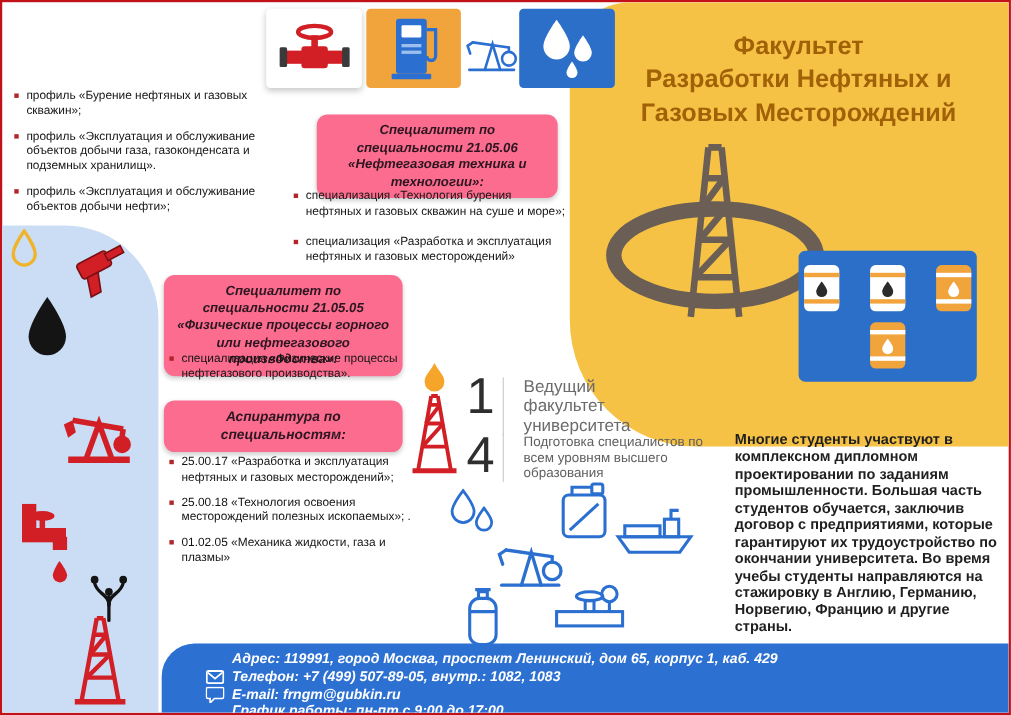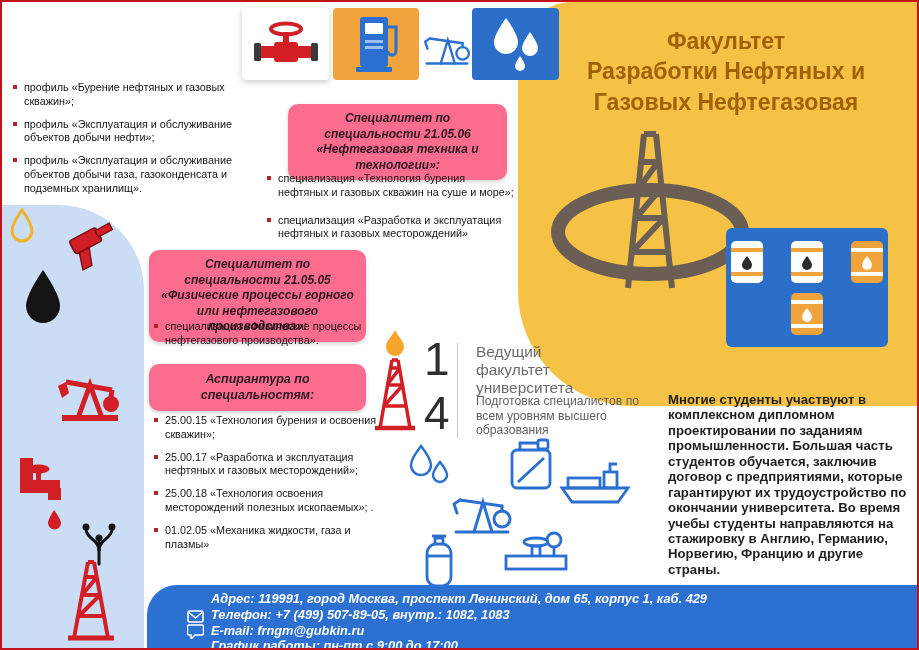--- a/index.html
+++ b/index.html
@@ -95,21 +95,21 @@
 <body>
 
 <div class="page">
 
   <div class="yellow-panel"></div>
   <div class="left-panel"></div>
 
   <div class="fac-title">
     <span>Факультет</span>
     <span>Разработки Нефтяных и</span>
-    <span>Газовых Нефтегазовая</span>
+    <span>Газовых Месторождений</span>
   </div>
 
   <div class="logo">
     <svg width="216" height="174" viewBox="0 0 216 174">
       <ellipse cx="108" cy="112" rx="92" ry="42" fill="none" stroke="#6b5f55" stroke-width="14"></ellipse>
       <g stroke="#6b5f55" stroke-width="6" fill="none">
         <path d="M86 168 L102 14 M130 168 L114 14 M102 14 H114"></path>
         <path d="M90 132 H126 M94 98 H122 M97 68 H119 M100 42 H116"></path>
         <path d="M90 132 L122 98 M94 98 L119 68 M97 68 L116 42"></path>
       </g>
@@ -178,22 +178,22 @@
   <div class="tile tile-drops">
     <svg width="60" height="56" viewBox="0 0 60 56">
       <path d="M20 2 C20 2 8 18 8 26 a12 12 0 0 0 24 0 C32 18 20 2 20 2Z" fill="#fff"></path>
       <path d="M44 16 C44 16 36 27 36 32 a8 8 0 0 0 16 0 C52 27 44 16 44 16Z" fill="#fff"></path>
       <path d="M34 40 C34 40 29 47 29 50 a5 5 0 0 0 10 0 C39 47 34 40 34 40Z" fill="#fff"></path>
     </svg>
   </div>
 
   <ul class="bullet-list list-bachelor">
     <li>профиль «Бурение нефтяных и газовых скважин»;</li>
+    <li>профиль «Эксплуатация и обслуживание объектов добычи газа, газоконденсата и подземных хранилищ».</li>
     <li>профиль «Эксплуатация и обслуживание объектов добычи нефти»;</li>
-    <li>профиль «Эксплуатация и обслуживание объектов добычи газа, газоконденсата и подземных хранилищ».</li>
   </ul>
 
   <div class="pink-box box-s0506">
     <span>Специалитет по специальности 21.05.06 «Нефтегазовая техника и технологии»:</span>
   </div>
   <ul class="bullet-list list-s0506">
     <li>специализация «Технология бурения нефтяных и газовых скважин на суше и море»;</li>
     <li>специализация «Разработка и эксплуатация нефтяных и газовых месторождений»</li>
   </ul>
 
@@ -201,21 +201,20 @@
     <span>Специалитет по специальности 21.05.05 «Физические процессы горного или нефтегазового производства»:</span>
   </div>
   <ul class="bullet-list list-s0505">
     <li>специализация «Физические процессы нефтегазового производства».</li>
   </ul>
 
   <div class="pink-box box-postgrad">
     <span>Аспирантура по специальностям:</span>
   </div>
   <ul class="bullet-list list-postgrad">
-    <li>25.00.15 «Технология бурения и освоения скважин»;</li>
     <li>25.00.17 «Разработка и эксплуатация нефтяных и газовых месторождений»;</li>
     <li>25.00.18 «Технология освоения месторождений полезных ископаемых»; .</li>
     <li>01.02.05 «Механика жидкости, газа и плазмы»</li>
   </ul>
 
   <div class="icon-abs" style="left:6px; top:206px;">
     <svg width="28" height="36" viewBox="0 0 28 36">
       <path d="M14 2 C14 2 4 16 4 23 a10 10 0 0 0 20 0 C24 16 14 2 14 2Z" fill="none" stroke="#f0b32a" stroke-width="3"></path>
     </svg>
   </div>

